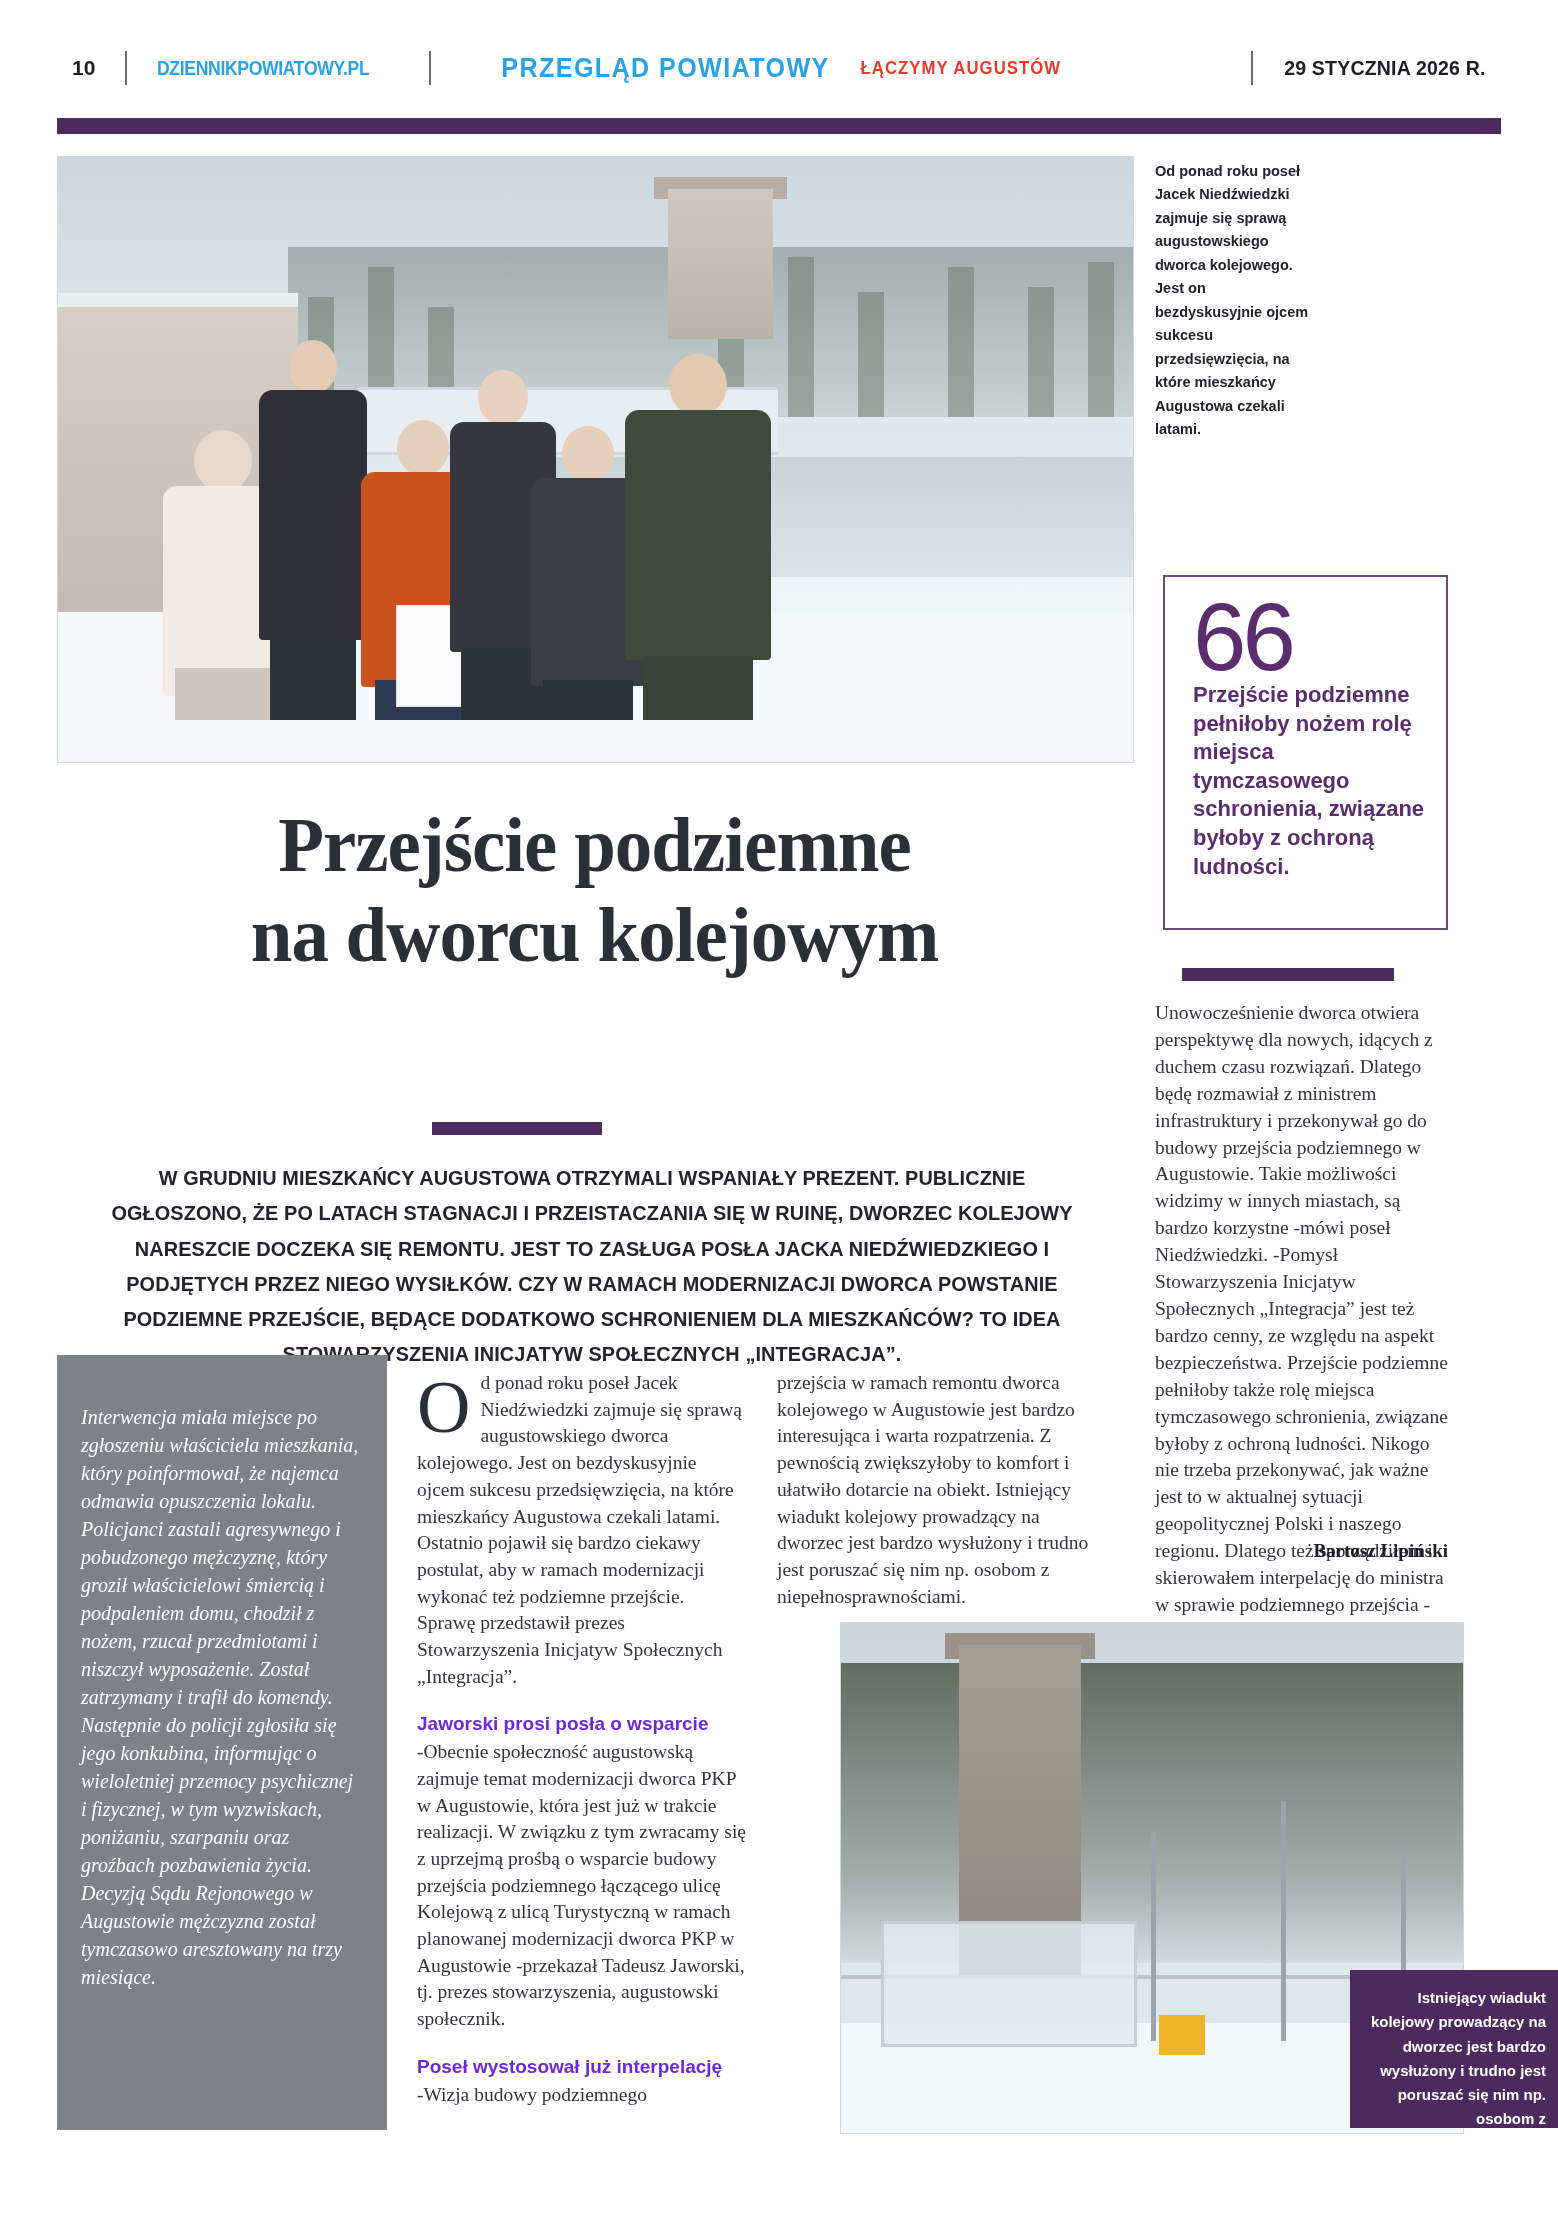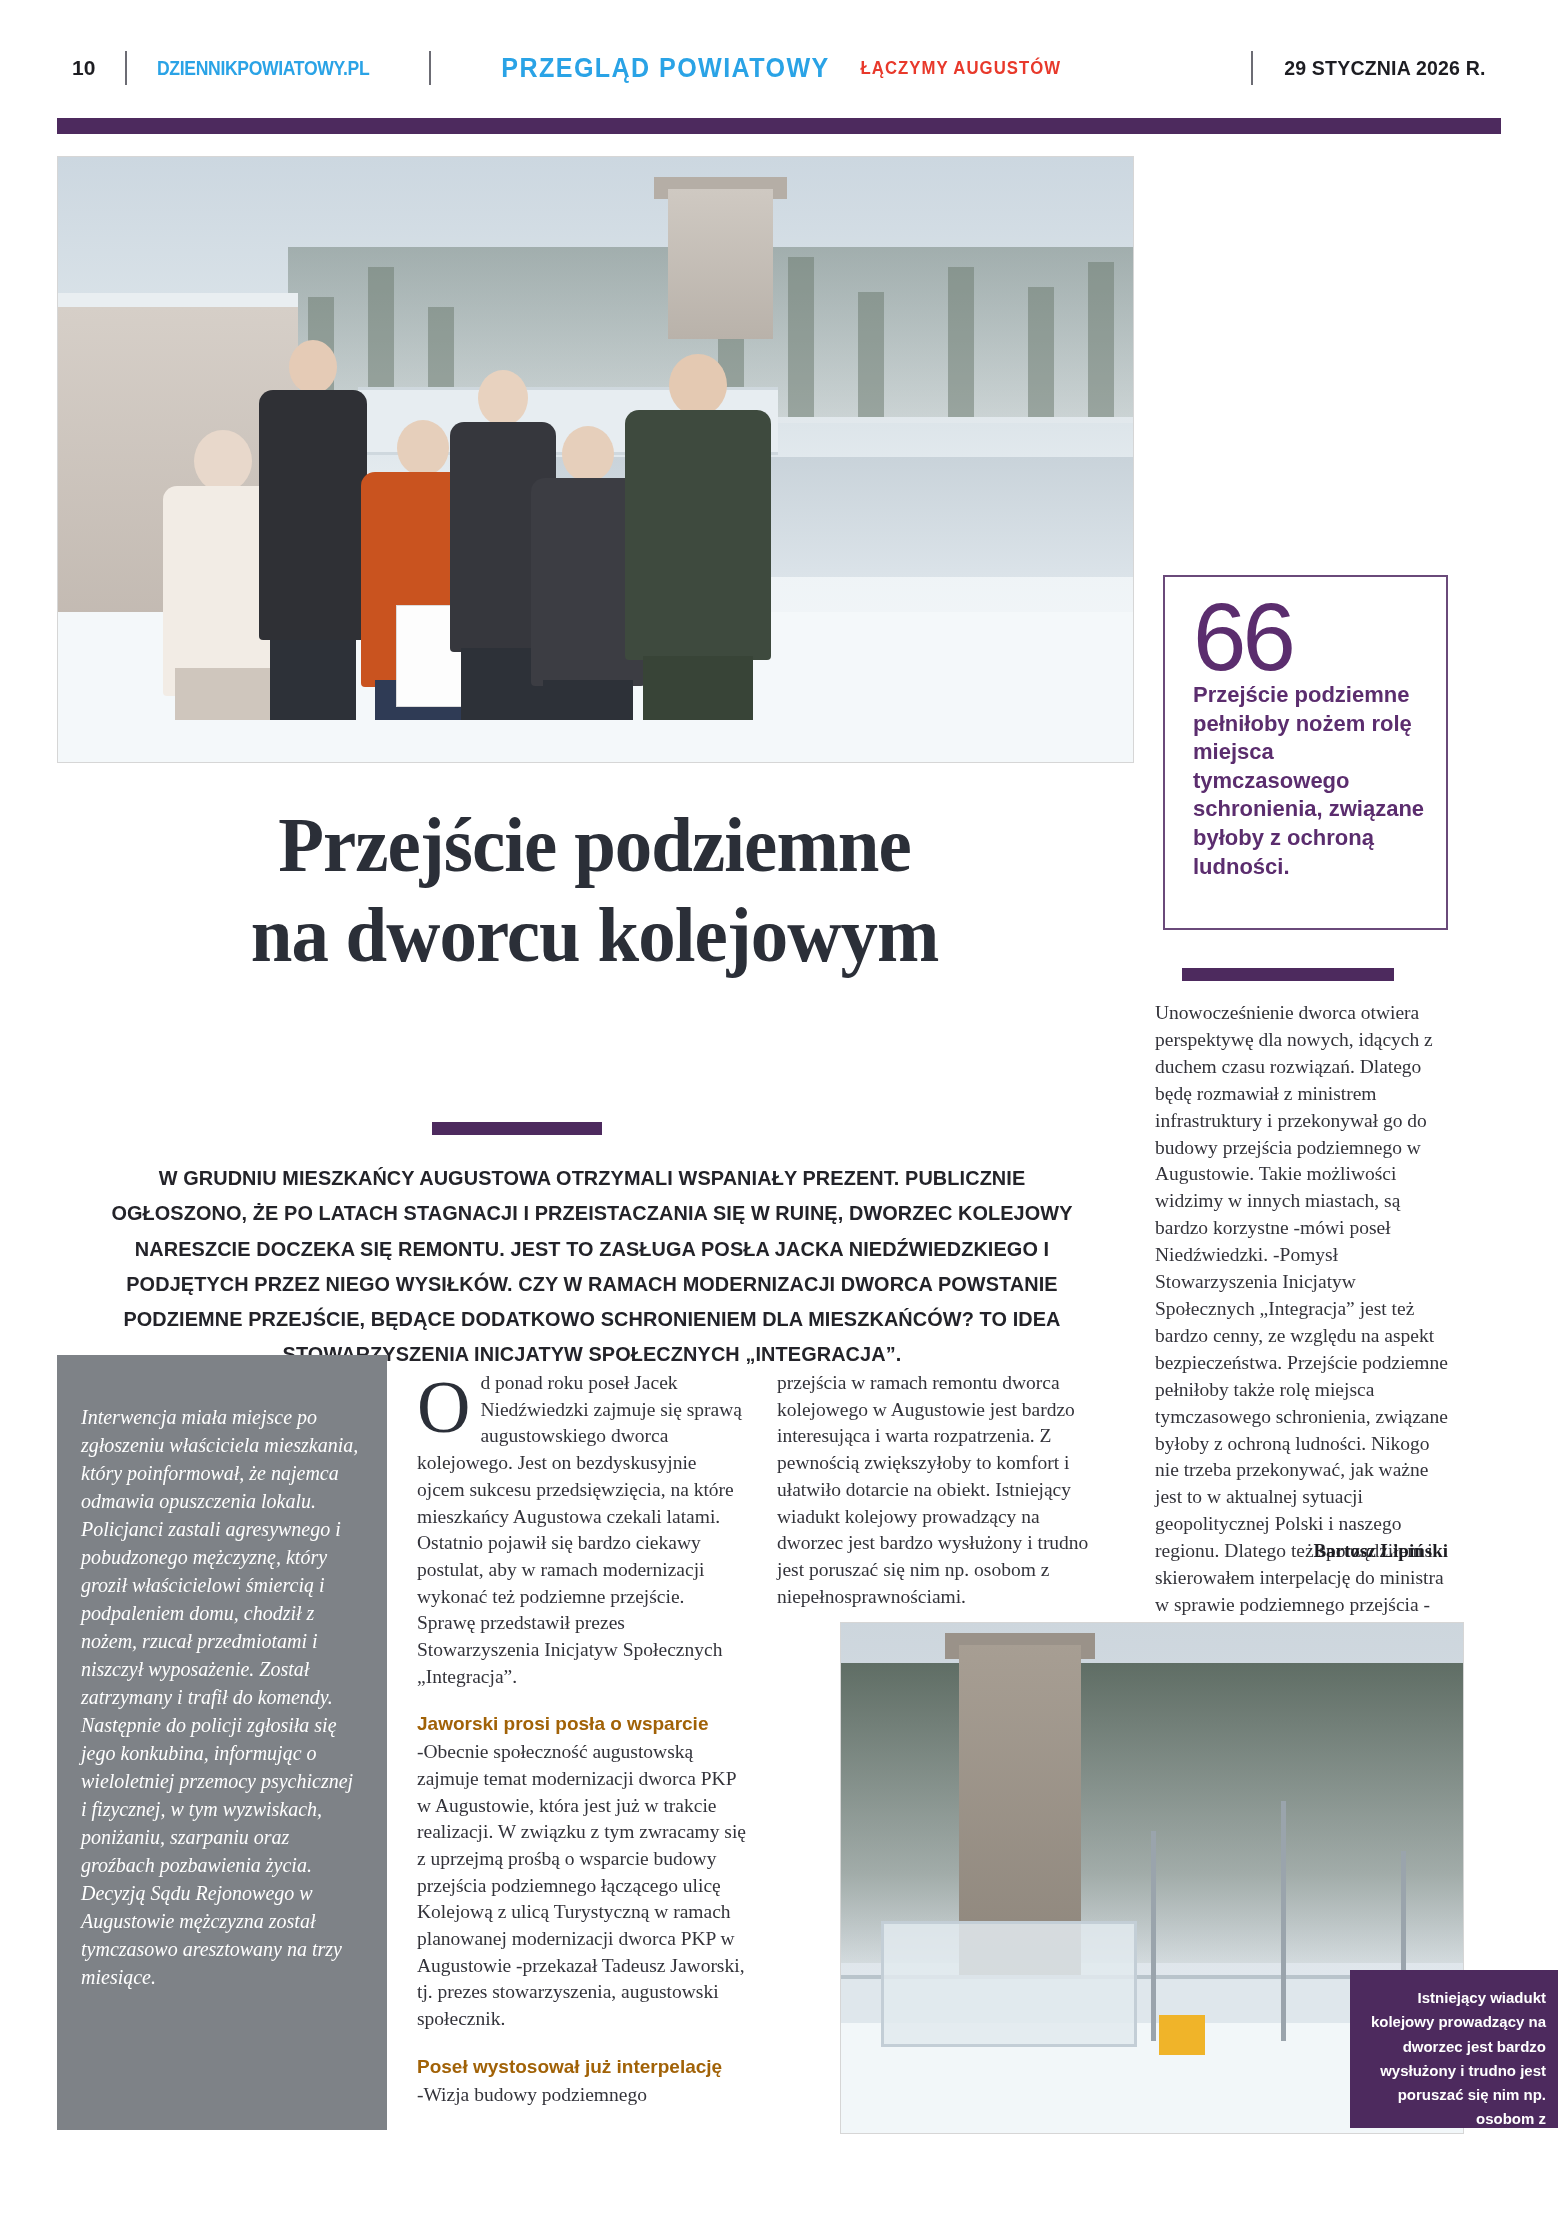--- a/index.html
+++ b/index.html
@@ -172,21 +172,21 @@
     font-family:"Liberation Serif", serif;
     font-size:19.5px;line-height:1.37;color:#33333a;
   }
   .dropcap{
     float:left;font-size:74px;line-height:0.80;font-weight:normal;
     margin:8px 10px 0 0;color:#2b2f38;
     font-family:"Liberation Serif", serif;
   }
   .sub{
     font-family:"Liberation Sans", sans-serif;
-    font-weight:bold;font-size:19px;line-height:1.3;color:#a16207;
+    font-weight:bold;font-size:19px;line-height:1.3;color:#6d28d9;
     margin-top:22px;margin-bottom:2px;
   }
   .col2 p{margin:0;}
   .col2 p + p{margin-top:8px;}
 
   
   .col3{
     position:absolute;left:777px;top:1370px;width:330px;
     font-family:"Liberation Serif", serif;
     font-size:19.5px;line-height:1.37;color:#33333a;
@@ -291,20 +291,21 @@
       <span class="body" style="top:88px;width:114px;height:208px;background:#3c3d43;"></span>
       <span class="legs" style="bottom:0;width:90px;height:40px;"></span>
     </div>
     <div class="fig" style="left:565px;width:150px;height:380px;">
       <span class="head" style="top:14px;width:58px;height:62px;background:#e4c9b2;"></span>
       <span class="body" style="top:70px;width:146px;height:250px;background:#3e4a3e;"></span>
       <span class="legs" style="bottom:0;width:110px;height:64px;background:#384437;"></span>
     </div>
   </div>
 
+  <div class="rail-caption">Od ponad roku poseł Jacek Niedźwiedzki zajmuje się sprawą augustowskiego dworca kolejowego. Jest on bezdyskusyjnie ojcem sukcesu przedsięwzięcia, na które mieszkańcy Augustowa czekali latami.</div>
 
   <div class="quote-box">
     <div class="qmark">66</div>
     <div class="qtext">Przejście podziemne pełniłoby nożem rolę miejsca tymczasowego schronienia, związane byłoby z ochroną ludności.</div>
   </div>
 
   <div class="rule-rail"></div>
   <div class="rail-body">Unowocześnienie dworca otwiera perspektywę dla nowych, idących z duchem czasu rozwiązań. Dlatego będę rozmawiał z ministrem infrastruktury i przekonywał go do budowy przejścia podziemnego w Augustowie. Takie możliwości widzimy w innych miastach, są bardzo korzystne -mówi poseł Niedźwiedzki. -Pomysł Stowarzyszenia Inicjatyw Społecznych „Integracja” jest też bardzo cenny, ze względu na aspekt bezpieczeństwa. Przejście podziemne pełniłoby także rolę miejsca tymczasowego schronienia, związane byłoby z ochroną ludności. Nikogo nie trzeba przekonywać, jak ważne jest to w aktualnej sytuacji geopolitycznej Polski i naszego regionu. Dlatego też sporządziłem i skierowałem interpelację do ministra w sprawie podziemnego przejścia -dodaje Niedźwiedzki.</div>
   <div class="byline">Bartosz Lipiński</div>
 

